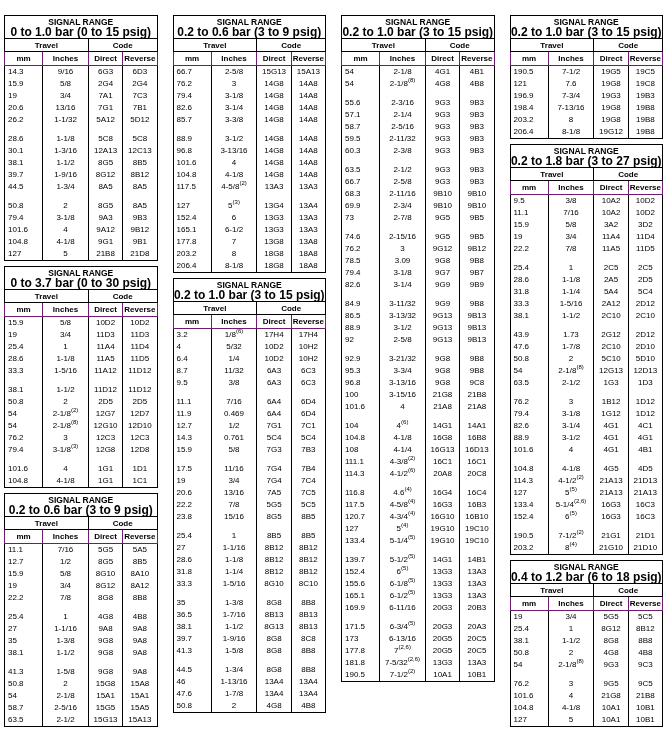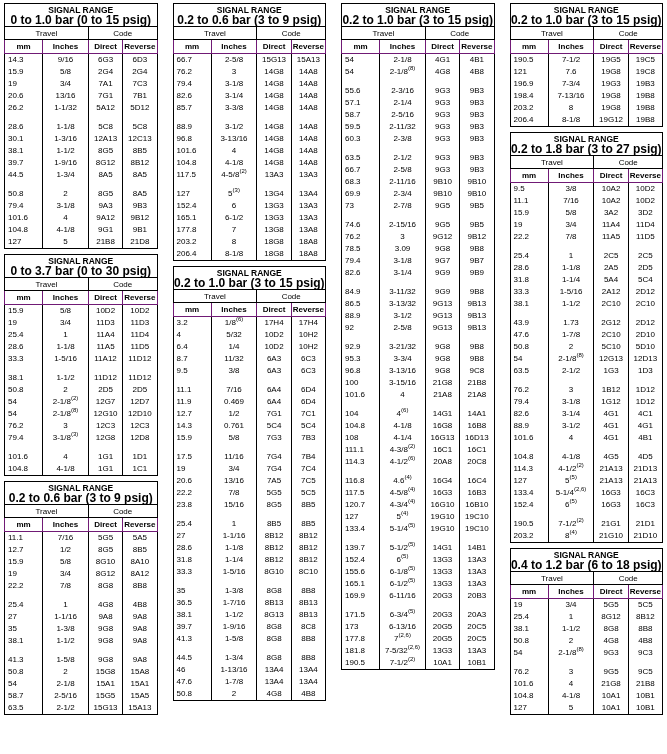--- a/index.html
+++ b/index.html
@@ -1,25 +1,25 @@
 <!DOCTYPE html>
 <html><head>
 <meta charset="utf-8">
 <style>
   html,body{margin:0;padding:0;background:#fff;}
   body{width:667px;font-family:"Liberation Sans",sans-serif;color:#000;}
   .page{padding:3px 4px 0 4px;}
-  .cols{display:flex;gap:15px;align-items:flex-start;}
+  .cols{display:flex;gap:15px;align-items:flex-start;margin-top:12px;}
   .col{flex:1;min-width:0;display:flex;flex-direction:column;gap:5px;}
   table.sec{width:100%;border-collapse:collapse;table-layout:fixed;border:1.5px solid #000;}
   .sec th,.sec td{font-size:8px;overflow:hidden;white-space:nowrap;padding:0;}
   .sec th.hdr{border:1px solid #000;text-align:center;padding:1px 0;}
   .hdr .t1{font-weight:bold;font-size:8.5px;line-height:10px;}
   .hdr .t2{font-weight:bold;font-size:12px;line-height:10px;}
-  .sec th.gh{border:1px solid #000;font-weight:normal;height:12px;}
+  .sec th.gh{border:1px solid #000;font-weight:bold;height:12px;}
   .sec th.ch{border:1px solid #701a75;font-weight:bold;height:13px;}
   .sec td{border-left:1px solid #000;height:12px;line-height:12px;}
   .sec td:first-child{border-left:none;text-align:left;padding-left:3px;}
   .sec td.c{text-align:center;}
   tr.spacer td{height:7px;line-height:7px;}
   sup{font-size:6px;line-height:0;}
   .footer{text-align:center;font-size:8px;padding:3px 0 4px 0;}
 </style>
 </head>
 <body>

